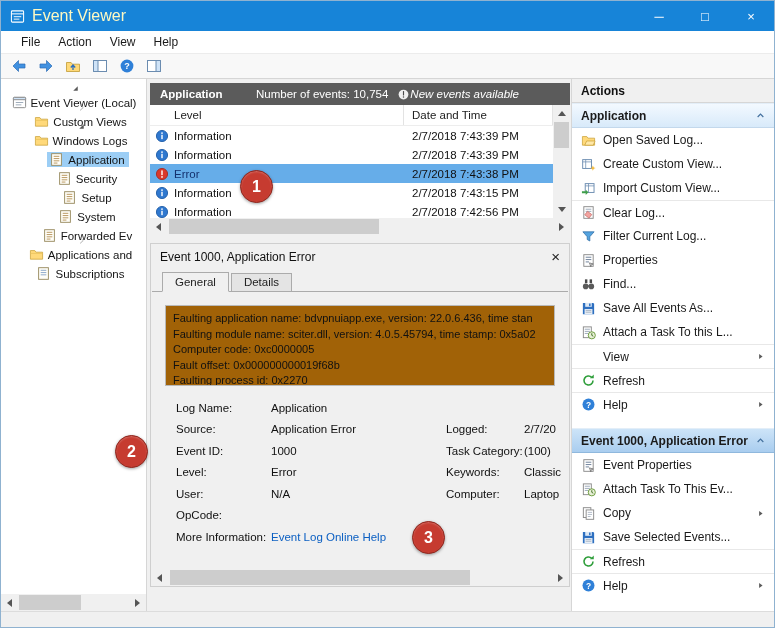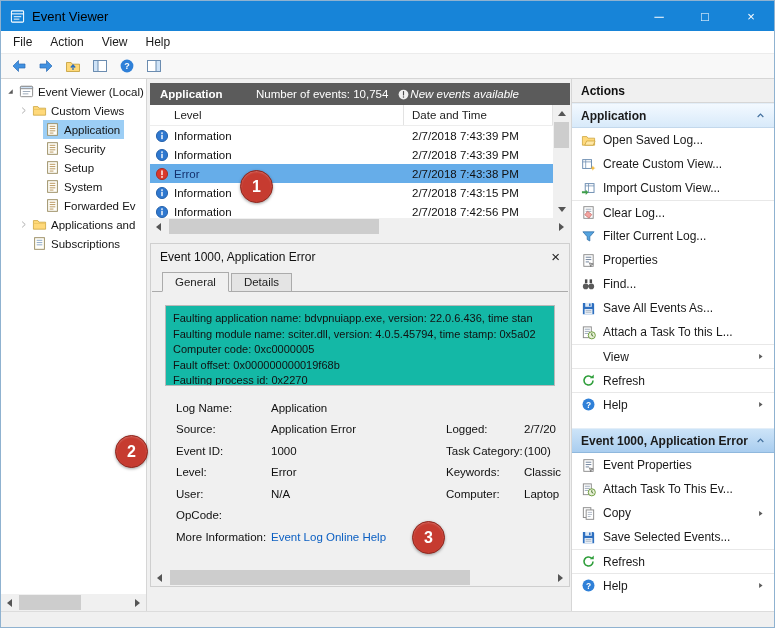--- a/index.html
+++ b/index.html
@@ -7,49 +7,49 @@
   body{width:775px;height:628px;overflow:hidden;background:#fff;
        font-family:"Liberation Sans","DejaVu Sans",sans-serif;}
   .window{position:relative;width:775px;height:628px;background:#f0f0f0;
           border:1px solid #8fb2d0;overflow:hidden;}
 
   
   .titlebar{position:absolute;top:0;left:0;right:0;height:30px;background:#1784d8;
             display:flex;align-items:center;}
   .title-icon{margin:0 7px 0 9px;display:flex;}
   .title-icon svg{width:15px;height:15px;}
-  .title-text{color:#000000;font-size:13px;}
+  .title-text{color:#fef9c3;font-size:16px;}
   .win-controls{margin-left:auto;height:100%;display:flex;}
   .win-btn{width:46px;height:100%;display:flex;align-items:center;justify-content:center;
            color:#fff;font-size:13px;}
 
   
   .menubar{position:absolute;top:30px;left:0;right:0;height:22px;background:#fff;
-           display:flex;align-items:center;font-size:12px;color:#1a1a1a;padding-left:3px;}
+           display:flex;align-items:center;font-size:12px;color:#1a1a1a;padding-left:11px;}
   .menu-item{padding:2px 9px;}
   .toolbar{position:absolute;top:52px;left:0;right:0;height:26px;background:#f8f8f8;
            border-top:1px solid #ececec;border-bottom:1px solid #d6d6d6;
            display:flex;align-items:center;padding-left:5px;gap:2px;}
   .tb-btn{width:25px;height:22px;display:flex;align-items:center;justify-content:center;}
   .tb-btn .icn svg{width:16px;height:16px;}
 
   .icn{display:inline-flex;align-items:center;justify-content:center;flex:none;}
   .icn svg{width:15px;height:15px;display:block;}
 
   
   .main{position:absolute;top:78px;left:0;right:0;bottom:16px;}
   .bottom-strip{position:absolute;left:0;right:0;bottom:0;height:16px;background:#f0f0f0;
                 border-top:1px solid #dcdcdc;}
 
   
   .tree-panel{position:absolute;top:0;bottom:0;left:0;width:146px;background:#fff;
               border-right:1px solid #d6d6d6;}
   .tree-rows{position:absolute;top:3px;left:0;right:0;bottom:17px;overflow:hidden;}
   .tree-row{display:flex;align-items:center;height:19px;font-size:11.5px;color:#141414;
-            white-space:nowrap;}
+            white-space:nowrap;flex-direction:column;}
   .expander{width:13px;height:13px;display:flex;align-items:center;justify-content:center;flex:none;}
   .expander svg{width:11px;height:11px;}
   .tree-hl{display:flex;align-items:center;gap:4px;height:19px;padding:0 4px 0 2px;}
   .tree-row.selected .tree-hl{background:#9ccef5;}
 
   
   .hscroll{height:17px;display:flex;align-items:center;background:#f0f0f0;}
   .scroll-btn{width:17px;height:17px;flex:none;display:flex;align-items:center;justify-content:center;}
   .track{flex:1;height:17px;position:relative;}
   .hthumb{position:absolute;top:1px;height:15px;background:#cdcdcd;}
@@ -96,21 +96,21 @@
                display:flex;flex-direction:column;}
   .detail-header{height:25px;flex:none;display:flex;align-items:center;padding:0 9px;
                  font-size:12px;color:#111;}
   .detail-close{margin-left:auto;font-size:15px;color:#222;line-height:1;cursor:default;}
   .tabs{flex:none;height:23px;display:flex;align-items:flex-end;padding-left:10px;
         border-bottom:1px solid #ababab;margin:0 1px;}
   .tab{margin-bottom:-1px;border:1px solid #ababab;background:#e4e4e4;
        padding:2px 12px 3px;font-size:11.5px;color:#222;margin-right:2px;}
   .tab.active{background:#f0f0f0;border-bottom-color:#f0f0f0;padding-top:3px;}
   .detail-body{flex:1;overflow:hidden;position:relative;}
-  .desc-box{margin:13px 14px 0 14px;height:81px;background:#14b8a6;border:1px solid #b9b9b9;
+  .desc-box{margin:13px 14px 0 14px;height:81px;background:#a16207;border:1px solid #b9b9b9;
             padding:5px 7px;overflow:hidden;}
   .desc-line{font-size:11px;line-height:15.5px;white-space:nowrap;color:#111;}
   .fields{margin:11px 0 0 25px;}
   .field-row{display:flex;align-items:center;height:21.5px;font-size:11.5px;color:#111;}
   .f-label{width:95px;flex:none;}
   .f-value{width:175px;flex:none;white-space:nowrap;overflow:hidden;}
   .f-label2{width:78px;flex:none;}
   .f-value2{flex:1;white-space:nowrap;overflow:hidden;}
   a.link{color:#0b5fc2;}
   .detail-hscroll{flex:none;}
@@ -249,20 +249,36 @@
               </svg>
             </span>
             <span class="tree-hl">
               <span class="icn">
                 <svg viewBox="0 0 16 16">
                   <path d="M1.5 13V3.8h4.7l1.2 1.7h7.1V13z" fill="#ffd97a" stroke="#c9a23a" stroke-width="0.8"></path>
                   <path d="M1.5 6.8h13" stroke="#e8c05a" stroke-width="0.8"></path>
                 </svg>
               </span>
               <span class="tree-label">Custom Views</span>
+            </span>
+          </div>
+          <div class="tree-row" style="padding-left: 16px;">
+            <span class="expander">
+              <svg viewBox="0 0 16 16">
+                <path d="M11.3 4.7v6.6H4.7z" fill="#5a5a5a"></path>
+              </svg>
+            </span>
+            <span class="tree-hl">
+              <span class="icn">
+                <svg viewBox="0 0 16 16">
+                  <path d="M1.5 13V3.8h4.7l1.2 1.7h7.1V13z" fill="#ffd97a" stroke="#c9a23a" stroke-width="0.8"></path>
+                  <path d="M1.5 6.8h13" stroke="#e8c05a" stroke-width="0.8"></path>
+                </svg>
+              </span>
+              <span class="tree-label">Windows Logs</span>
             </span>
           </div>
           <div class="tree-row selected" style="padding-left: 29px;">
             <span class="expander"></span>
             <span class="tree-hl">
               <span class="icn">
                 <svg viewBox="0 0 16 16">
                   <rect x="2.8" y="1.8" width="10.4" height="12.4" fill="#fffef8" stroke="#998c60"></rect>
                   <path d="M5 4.6h6M5 7h6M5 9.4h6M5 11.8h4" stroke="#b0884a" stroke-width="0.9"></path>
                 </svg>

